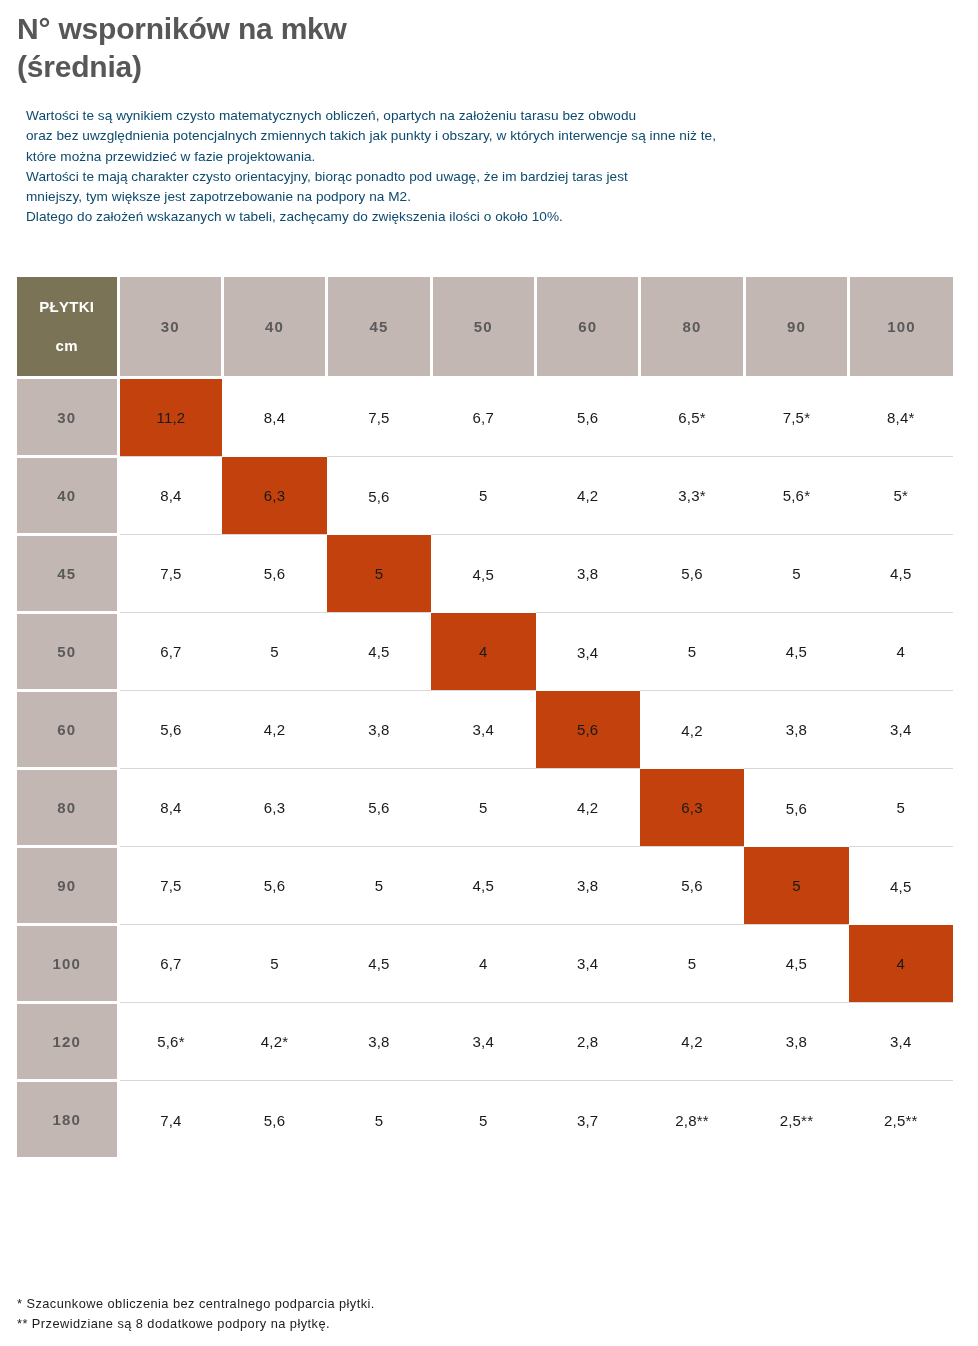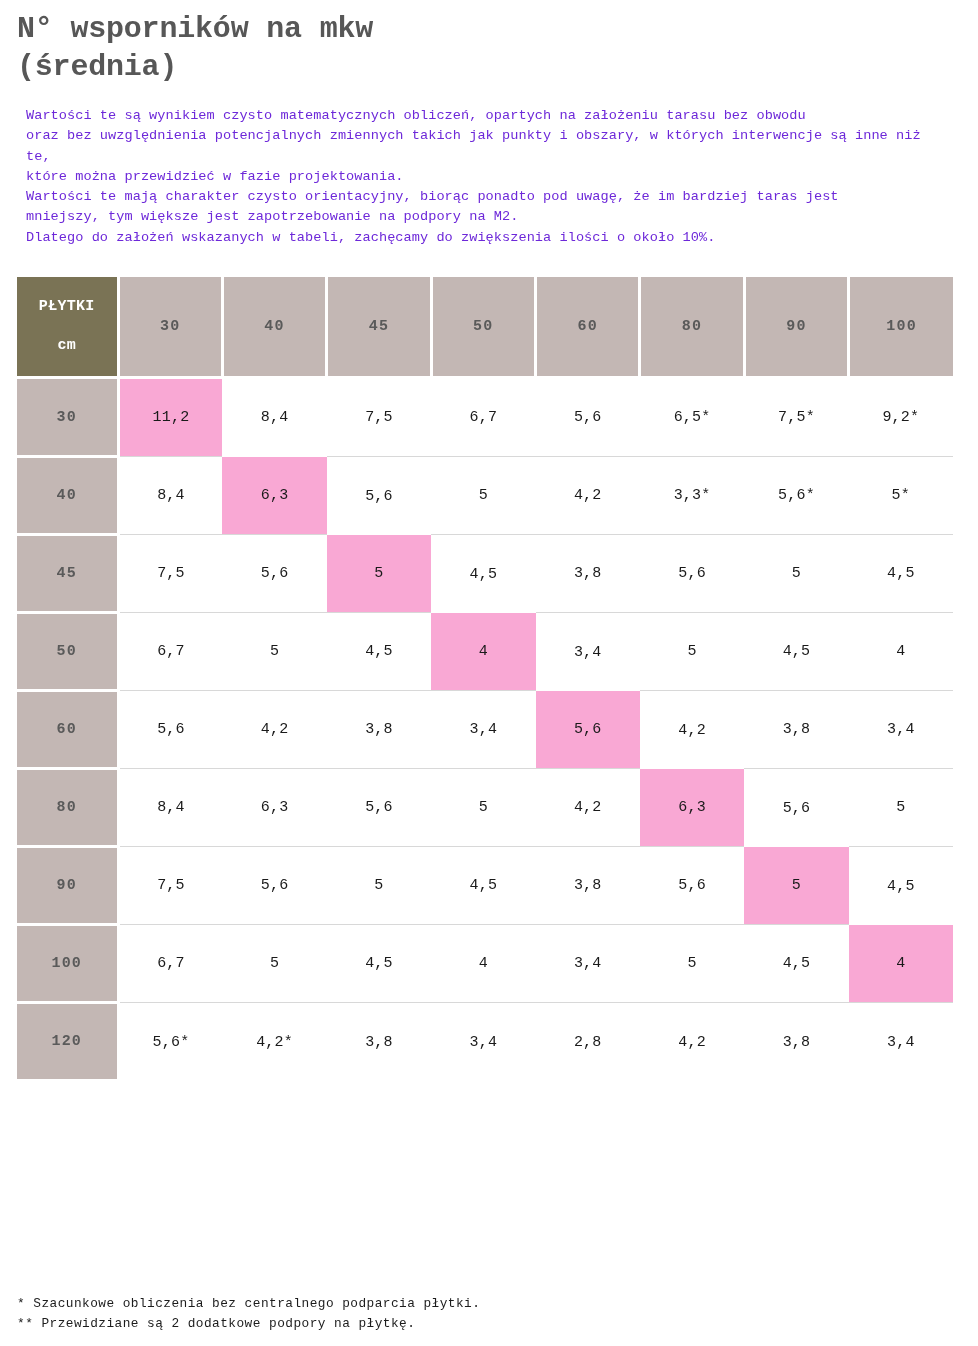--- a/index.html
+++ b/index.html
@@ -13,21 +13,20 @@
     height: 1346px;
     position: relative;
     font-family: "Liberation Sans", "DejaVu Sans", sans-serif;
     overflow: hidden;
   }
 
   .page {
     position: absolute;
     inset: 0;
     background: #ffffff;
-    font-family: Liberation Mono, monospace;
   }
 
   
   #page-title {
     position: absolute;
     left: 17px;
     top: 10px;
     width: 700px;
     font-size: 30px;
     font-weight: bold;
@@ -38,21 +37,21 @@
   }
 
   
   #intro-text {
     position: absolute;
     left: 26px;
     top: 106px;
     width: 920px;
     font-size: 13.6px;
     line-height: 20.3px;
-    color: #6d28d9;
+    color: #0c4a6e;
     white-space: pre-line;
     letter-spacing: 0.05px;
   }
 
   
   #support-table {
     position: absolute;
     left: 17px;
     top: 277px;
     width: 936px;
@@ -117,21 +116,21 @@
     background: #ffffff;
     color: #1a1a1a;
     font-size: 15px;
     font-weight: normal;
     border-top: 1px solid #d8d8d8;
     letter-spacing: 0.2px;
   }
   .data-row:first-of-type .cell { border-top: none; }
 
   .cell.hl {
-    background: #f9a8d4;
+    background: #c2410c;
     border-top: none;
   }
 
   
   #footnotes {
     position: absolute;
     left: 17px;
     top: 1294px;
     width: 700px;
     font-size: 12.8px;
@@ -190,21 +189,21 @@
     <tbody id="table-body">
         <tr class="data-row">
           <th class="row-head">30</th>
           <td class="cell hl">11,2</td>
           <td class="cell">8,4</td>
           <td class="cell">7,5</td>
           <td class="cell">6,7</td>
           <td class="cell">5,6</td>
           <td class="cell">6,5*</td>
           <td class="cell">7,5*</td>
-          <td class="cell">9,2*</td>
+          <td class="cell">8,4*</td>
         </tr>
         <tr class="data-row">
           <th class="row-head">40</th>
           <td class="cell">8,4</td>
           <td class="cell hl">6,3</td>
           <td class="cell">5,6</td>
           <td class="cell">5</td>
           <td class="cell">4,2</td>
           <td class="cell">3,3*</td>
           <td class="cell">5,6*</td>
@@ -280,19 +279,30 @@
           <th class="row-head">120</th>
           <td class="cell">5,6*</td>
           <td class="cell">4,2*</td>
           <td class="cell">3,8</td>
           <td class="cell">3,4</td>
           <td class="cell">2,8</td>
           <td class="cell">4,2</td>
           <td class="cell">3,8</td>
           <td class="cell">3,4</td>
         </tr>
+        <tr class="data-row">
+          <th class="row-head">180</th>
+          <td class="cell">7,4</td>
+          <td class="cell">5,6</td>
+          <td class="cell">5</td>
+          <td class="cell">5</td>
+          <td class="cell">3,7</td>
+          <td class="cell">2,8**</td>
+          <td class="cell">2,5**</td>
+          <td class="cell">2,5**</td>
+        </tr>
       </tbody>
   </table>
 
   <div id="footnotes">* Szacunkowe obliczenia bez centralnego podparcia płytki.
-** Przewidziane są 2 dodatkowe podpory na płytkę.</div>
+** Przewidziane są 8 dodatkowe podpory na płytkę.</div>
 
 </div>
 
 </body></html>

